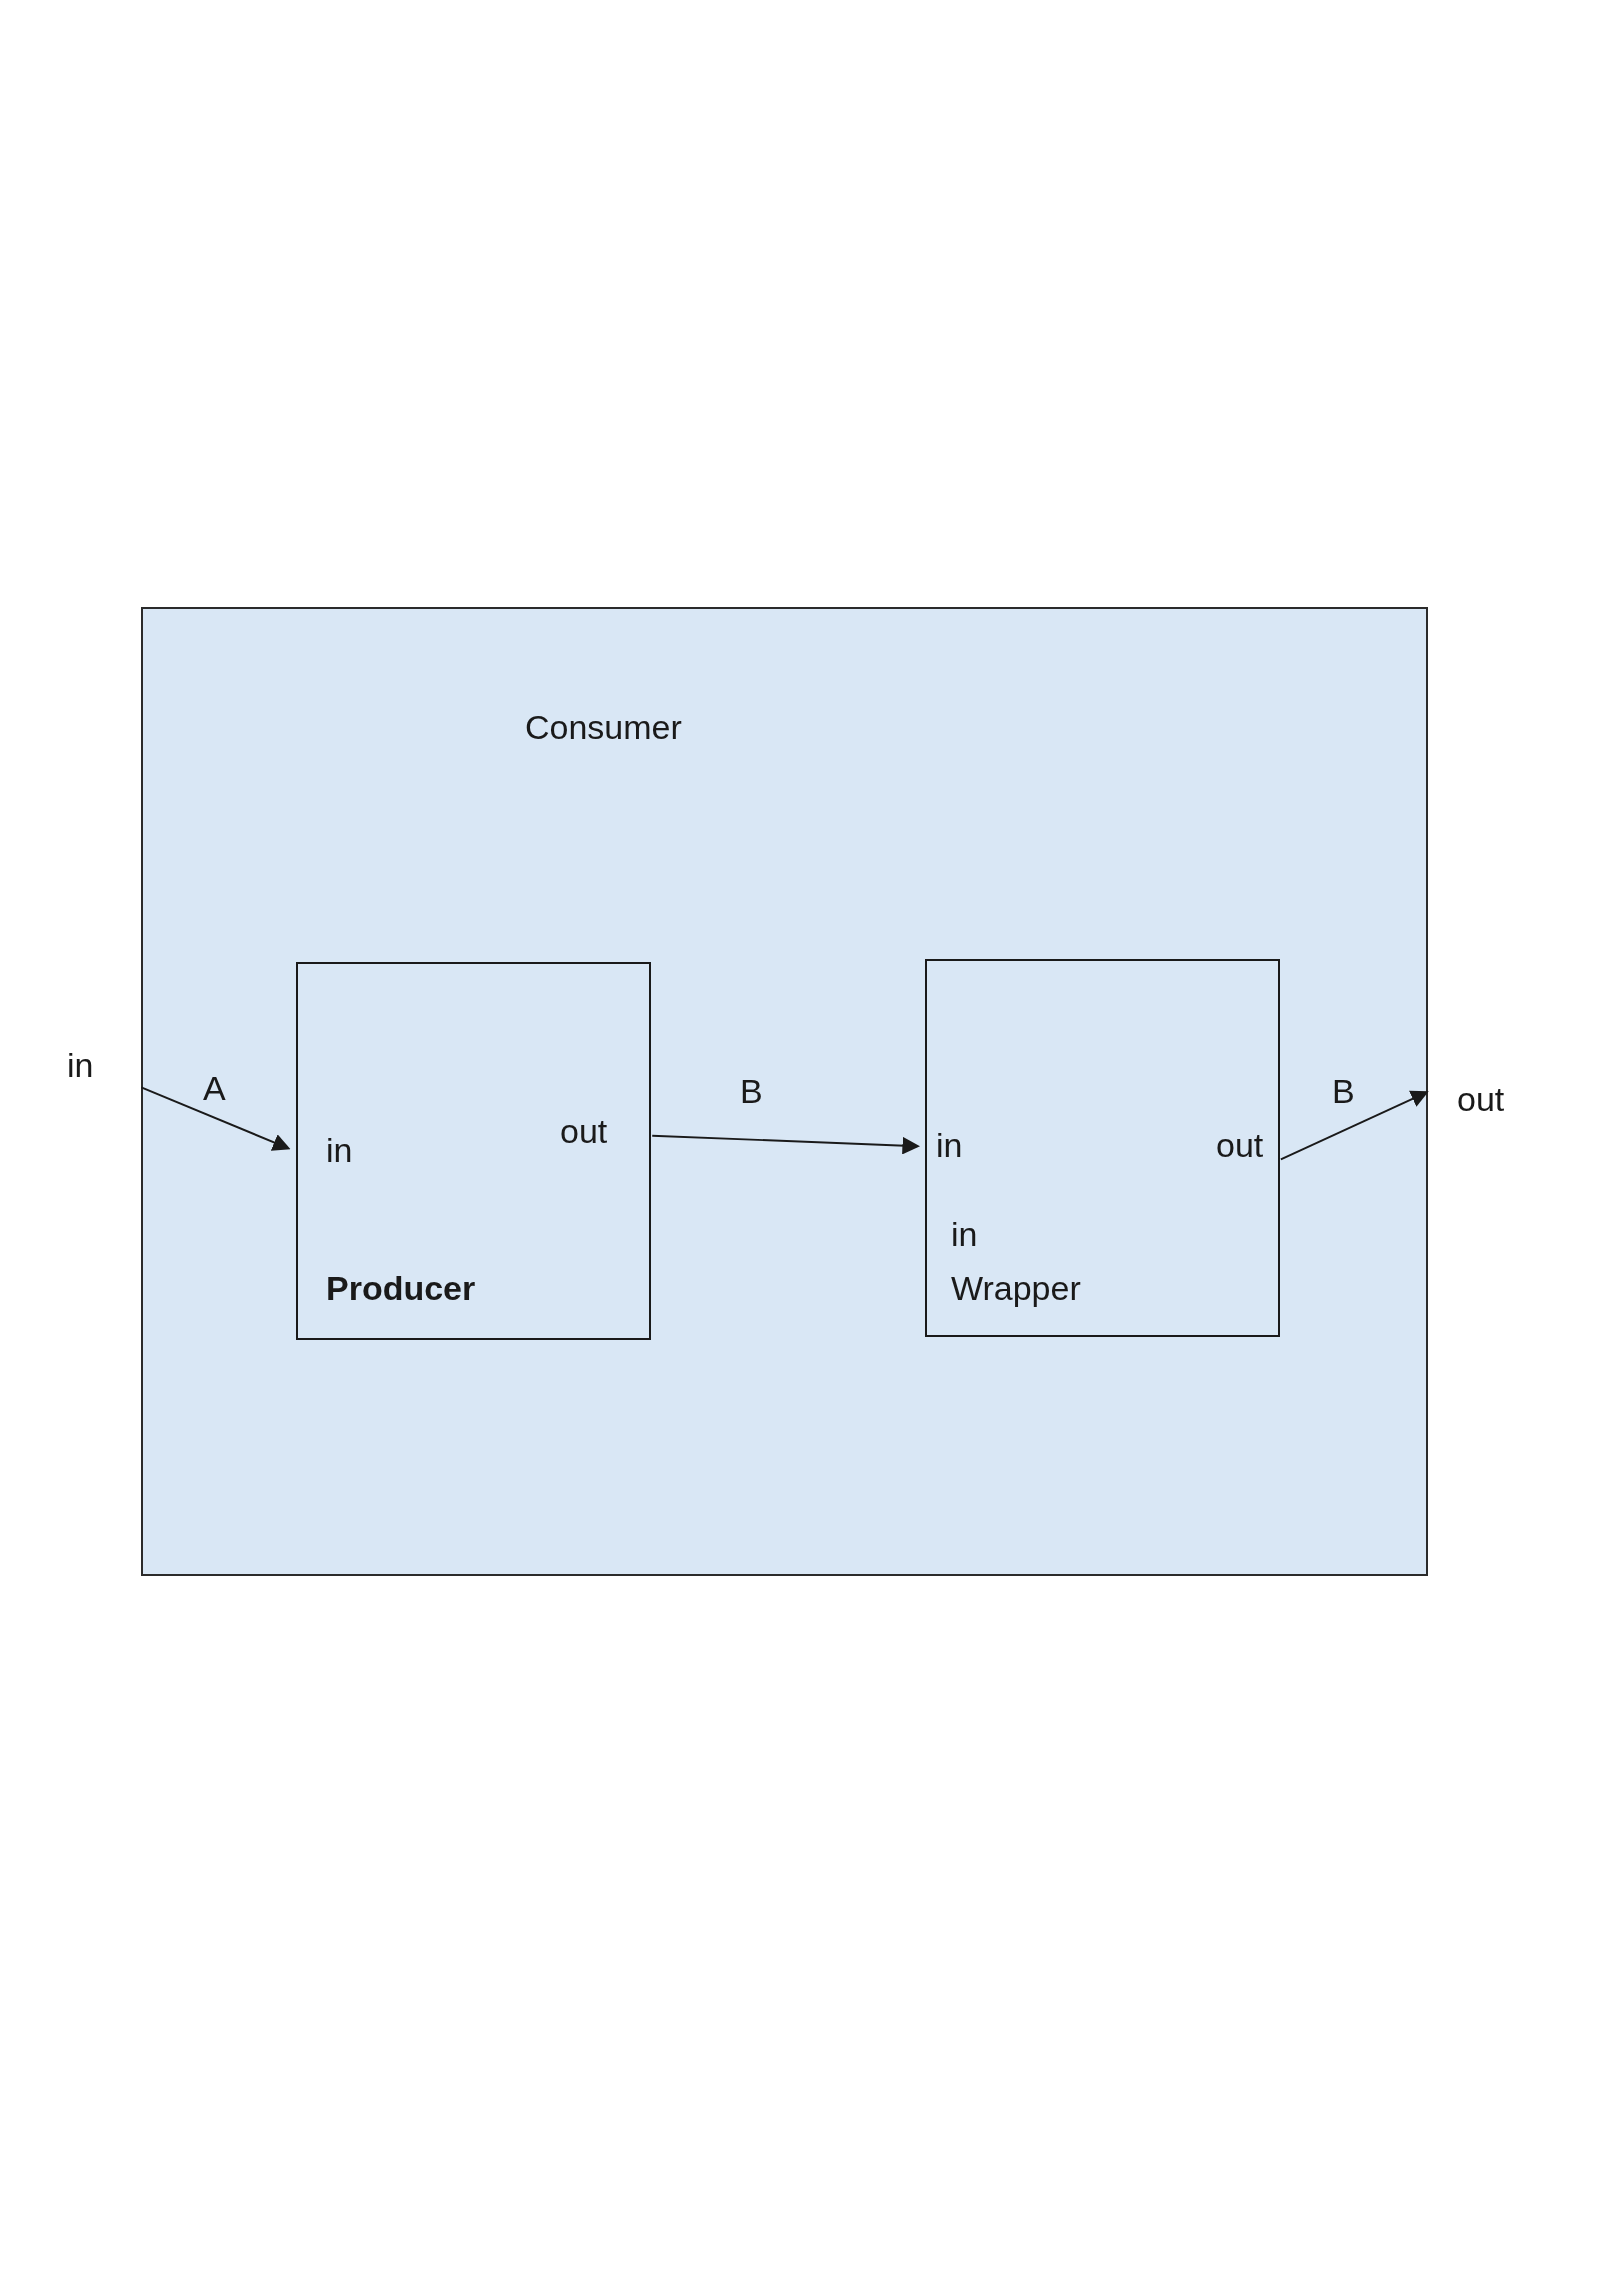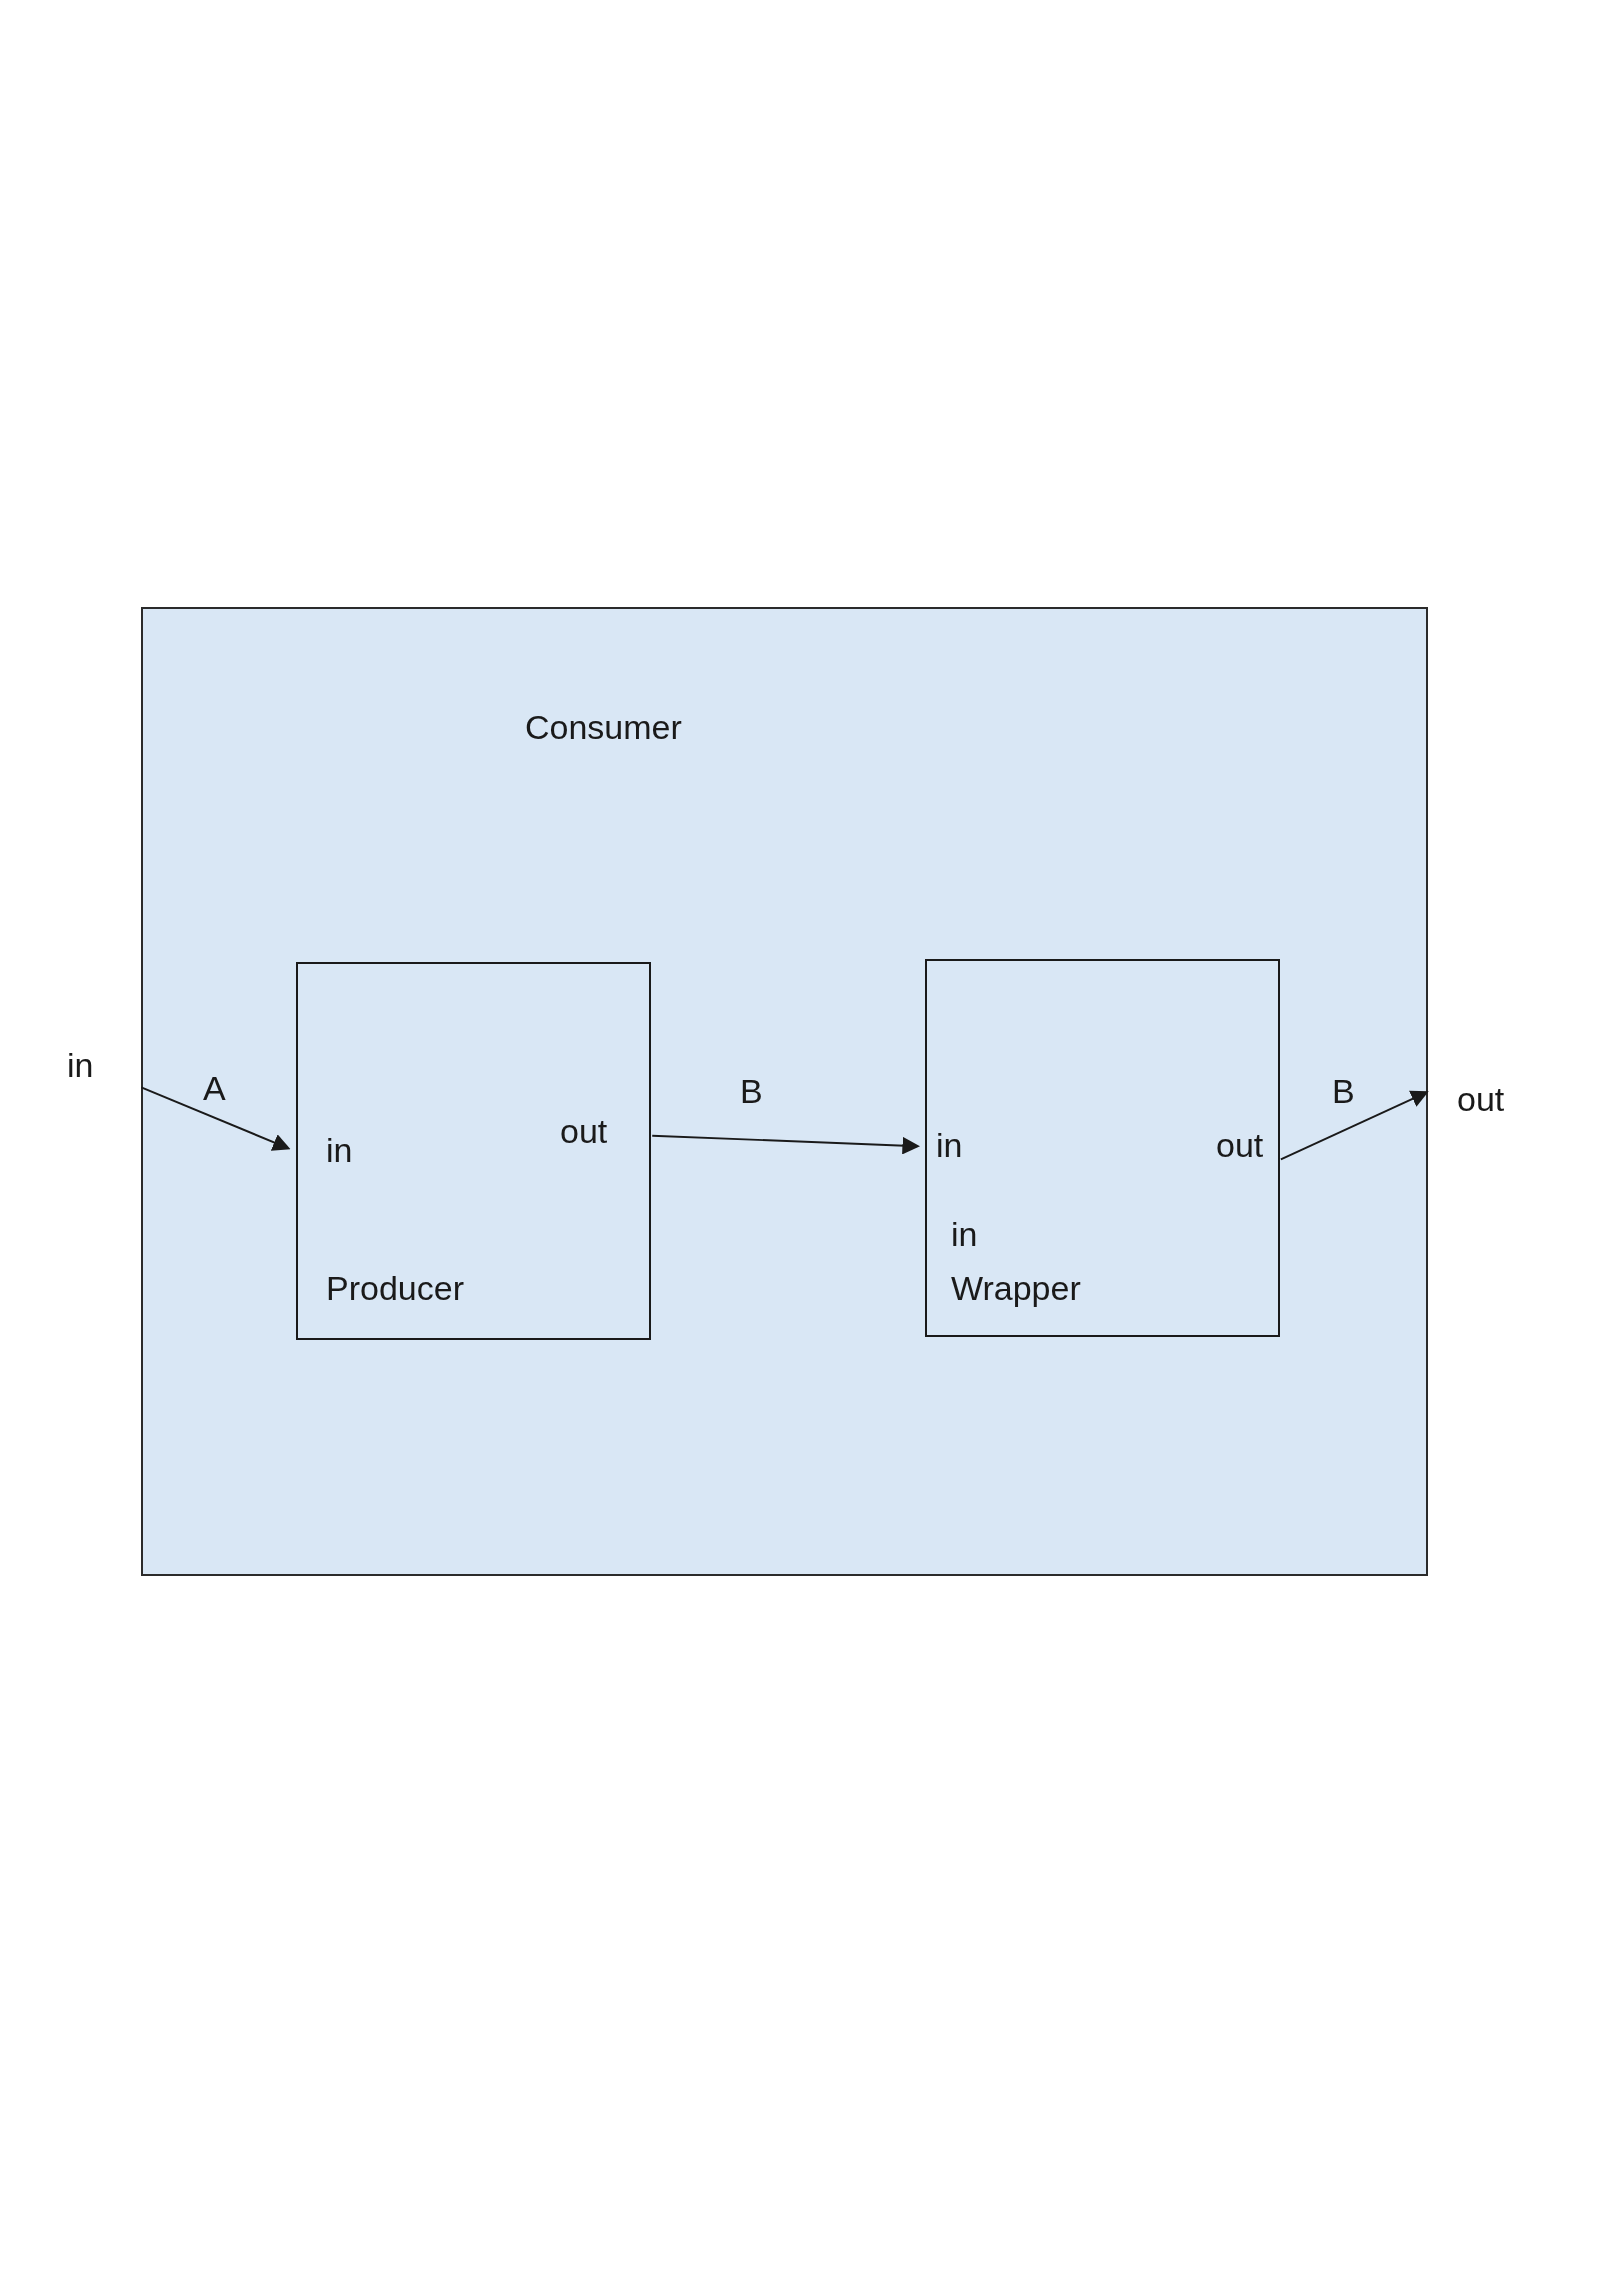--- a/index.html
+++ b/index.html
@@ -67,21 +67,21 @@
 <body>
 
 <div id="canvas">
 
   <div class="box wrapper-box"></div>
   <div class="lbl" style="left:525px; top:708px;">Consumer</div>
 
   <div class="box inner-box producer-box"></div>
   <div class="lbl" style="left:326px; top:1131px;">in</div>
   <div class="lbl" style="left:560px; top:1112px;">out</div>
-  <div class="lbl" style="left:326px; top:1269px;">Producer</div>
+  <div class="lbl" style="left:326px; top:1269px;font-weight:bold;">Producer</div>
 
   <div class="box inner-box consumer-box"></div>
   <div class="lbl" style="left:936px; top:1126px;">in</div>
   <div class="lbl" style="left:1216px; top:1126px;">out</div>
   <div class="lbl" style="left:951px; top:1215px;">in</div>
   <div class="lbl" style="left:951px; top:1269px;">Wrapper</div>
 
   <div class="lbl" style="left:67px; top:1046px;">in</div>
   <div class="lbl" style="left:1457px; top:1080px;">out</div>
 

